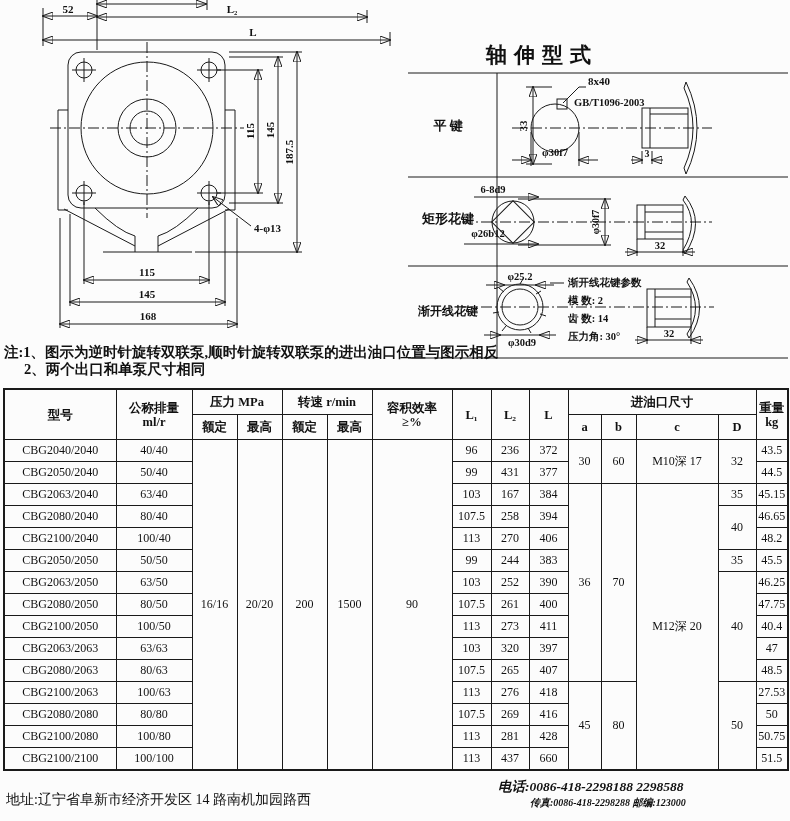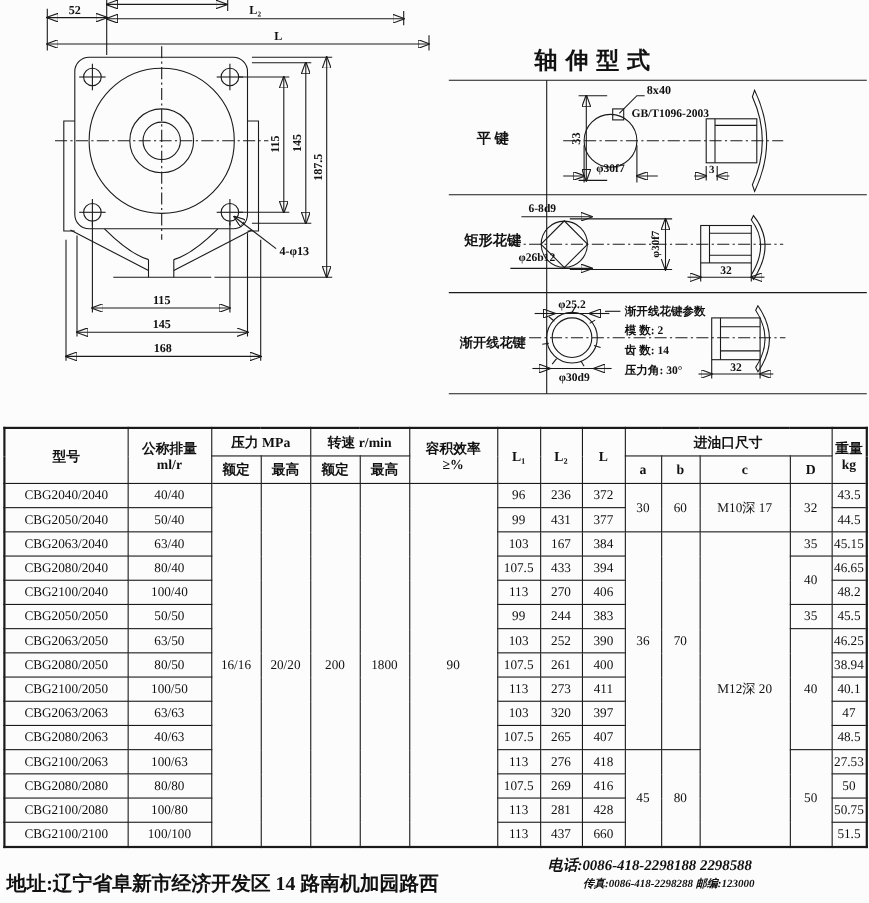--- a/index.html
+++ b/index.html
@@ -14,21 +14,21 @@
   .notes .n2{padding-left:20px;}
   
   table{border-collapse:collapse;table-layout:fixed;background:#fcfcfc;}
   .spec{left:3px;top:388px;}
   .spec td,.spec th{border:1px solid #1a1a1a;text-align:center;vertical-align:middle;
        font-size:12px;padding:0;white-space:nowrap;overflow:hidden;font-weight:normal;}
   .spec{border:2px solid #1a1a1a;}
   .spec th{font-weight:bold;font-size:12.5px;height:24px;line-height:14px;}
   .spec tbody td{height:21px;}
   
-  .footer-address{left:6px;top:791px;font-size:18px;font-weight:bold;white-space:nowrap;}
+  .footer-address{left:6px;top:791px;font-size:14px;font-weight:normal;white-space:nowrap;}
   .footer-page{left:358px;top:792px;font-size:16px;letter-spacing:1px;margin-top:40px;}
   .footer-phone{left:498px;top:778px;font-size:13.5px;font-style:italic;font-weight:bold;white-space:nowrap;}
   .footer-fax{left:530px;top:796px;font-size:10px;font-style:italic;font-weight:bold;white-space:nowrap;}
 </style>
 </head>
 <body>
 
 <div>
 
   <svg class="abs" style="left:0;top:0" width="400" height="348" viewBox="0 0 400 348">
@@ -230,20 +230,22 @@
     <path d="M289,254 Q310,284 289,314 L287,310 Q304,284 287,258 Z" fill="#fcfcfc" stroke-width="1.1"></path>
     <line x1="247" y1="303" x2="247" y2="320" stroke-width="0.8"></line>
     <line x1="291" y1="303" x2="291" y2="320" stroke-width="0.8"></line>
     <line x1="235" y1="316" x2="247" y2="316" marker-end="url(#me2)"></line>
     <line x1="303" y1="316" x2="291" y2="316" marker-end="url(#me2)"></line>
     <line x1="247" y1="316" x2="291" y2="316" stroke-width="0.8"></line>
     <text x="269" y="313" text-anchor="middle" style="font-size:10.5px">32</text>
   </svg>
 
   <div class="abs notes">
+    <div>注:1、图示为逆时针旋转双联泵,顺时针旋转双联泵的进出油口位置与图示相反</div>
+    <div class="n2">2、两个出口和单泵尺寸相同</div>
   </div>
 
   <table class="abs spec">
     <colgroup>
       <col style="width:112px">
         <col style="width:76px">
         <col style="width:45px">
         <col style="width:45px">
       <col style="width:45px">
         <col style="width:45px">
@@ -290,21 +292,21 @@
         <th>D</th>
       </tr>
     </thead>
     <tbody>
       <tr>
         <td>CBG2040/2040</td>
         <td>40/40</td>
         <td rowspan="15">16/16</td>
         <td rowspan="15">20/20</td>
         <td rowspan="15">200</td>
-        <td rowspan="15">1800</td>
+        <td rowspan="15">1500</td>
         <td rowspan="15">90</td>
         <td>96</td>
         <td>236</td>
         <td>372</td>
         <td rowspan="2">30</td>
         <td rowspan="2">60</td>
         <td rowspan="2">M10深 17</td>
         <td rowspan="2">32</td>
         <td>43.5</td>
       </tr>
@@ -325,21 +327,21 @@
         <td rowspan="9">36</td>
         <td rowspan="9">70</td>
         <td rowspan="13">M12深 20</td>
         <td>35</td>
         <td>45.15</td>
       </tr>
       <tr>
         <td>CBG2080/2040</td>
         <td>80/40</td>
         <td>107.5</td>
-        <td>433</td>
+        <td>258</td>
         <td>394</td>
         <td rowspan="2">40</td>
         <td>46.65</td>
       </tr>
       <tr>
         <td>CBG2100/2040</td>
         <td>100/40</td>
         <td>113</td>
         <td>270</td>
         <td>406</td>
@@ -362,41 +364,41 @@
         <td>390</td>
         <td rowspan="5">40</td>
         <td>46.25</td>
       </tr>
       <tr>
         <td>CBG2080/2050</td>
         <td>80/50</td>
         <td>107.5</td>
         <td>261</td>
         <td>400</td>
-        <td>38.94</td>
+        <td>47.75</td>
       </tr>
       <tr>
         <td>CBG2100/2050</td>
         <td>100/50</td>
         <td>113</td>
         <td>273</td>
         <td>411</td>
-        <td>40.1</td>
+        <td>40.4</td>
       </tr>
       <tr>
         <td>CBG2063/2063</td>
         <td>63/63</td>
         <td>103</td>
         <td>320</td>
         <td>397</td>
         <td>47</td>
       </tr>
       <tr>
         <td>CBG2080/2063</td>
-        <td>40/63</td>
+        <td>80/63</td>
         <td>107.5</td>
         <td>265</td>
         <td>407</td>
         <td>48.5</td>
       </tr>
       <tr>
         <td>CBG2100/2063</td>
         <td>100/63</td>
         <td>113</td>
         <td>276</td>

